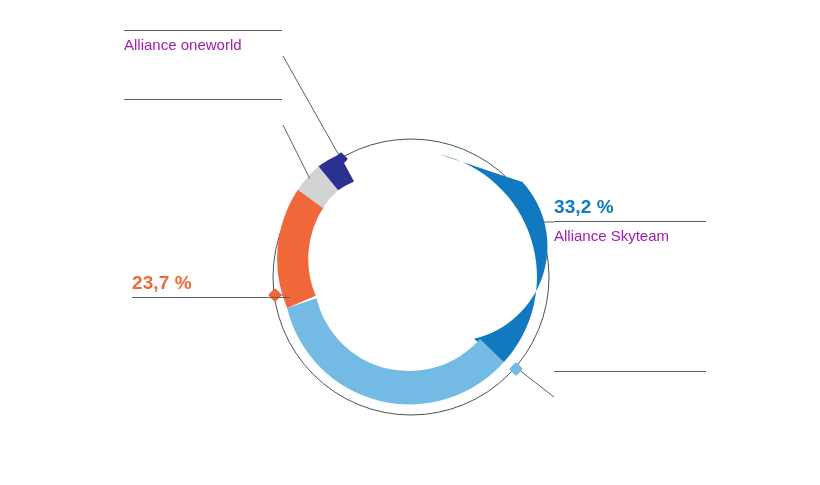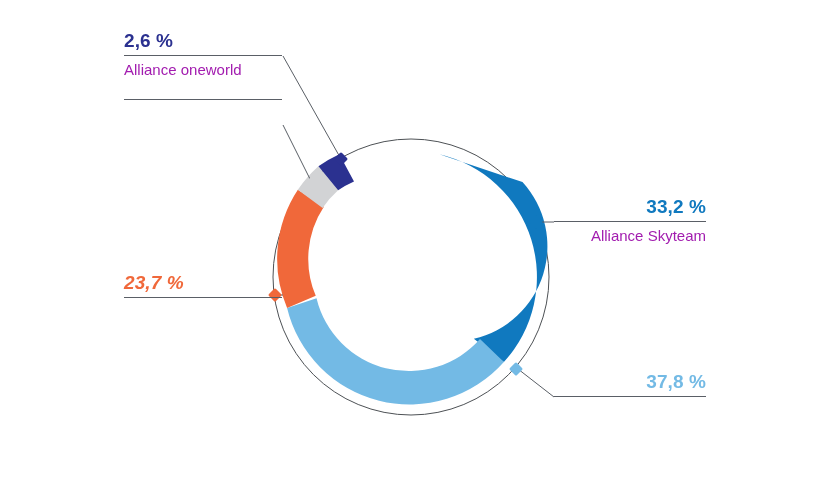--- a/index.html
+++ b/index.html
@@ -46,26 +46,26 @@
     font-size: 15px;
     line-height: 19px;
     color: #a21caf;
     padding-top: 4px;
     white-space: pre-line;
   }
 
   .callout.align-left  .pct,
   .callout.align-left  .name { text-align: left; }
   .callout.align-right .pct,
-  .callout.align-right .name { text-align: right; }
+  .callout.align-right .name { }
 
   
   #callout-oneworld      { left: 124px; top: 30px;  width: 158px; }
   #callout-star          { left: 124px; top: 99px;  width: 158px; }
-  #callout-autres        { left: 124px; top: 272px; width: 158px; font-style: italic; }
+  #callout-autres        { left: 132px; top: 272px; width: 158px; }
   #callout-skyteam       { left: 554px; top: 196px; width: 152px; }
   #callout-lowcost       { left: 554px; top: 371px; width: 152px; }
 
   
   .c-navy      { color: #2b3190; }
   .c-grey      { color: #b7b9bb; }
   .c-orange    { color: #f0683a; }
   .c-blue      { color: #1079bf; }
   .c-lightblue { color: #73baе5; }
   .c-lightblue { color: #73bae5; }
@@ -126,38 +126,36 @@
     <rect x="307" y="178" width="10" height="10" rx="1.5" transform="rotate(45 312 183)" fill="#d2d3d5"></rect>
 
     <rect x="270" y="290" width="10" height="10" rx="1.5" transform="rotate(45 275 295)" fill="#f0683a"></rect>
 
     <rect x="531" y="217" width="10" height="10" rx="1.5" transform="rotate(45 536 222)" fill="#1079bf"></rect>
 
     <rect x="511" y="364" width="10" height="10" rx="1.5" transform="rotate(45 516 369)" fill="#73bae5"></rect>
   </svg>
 
   <div class="callout align-left" id="callout-oneworld">
-    <div class="pct c-navy" style="color: rgb(43, 49, 144);">2,6 %</div>
     <div class="rule"></div>
     <div class="name">Alliance oneworld</div>
   </div>
 
   <div class="callout align-left" id="callout-star">
     <div class="rule"></div>
   </div>
 
   <div class="callout align-left" id="callout-autres">
     <div class="pct c-orange">23,7 %</div>
     <div class="rule"></div>
   </div>
 
   <div class="callout align-right" id="callout-skyteam">
     <div class="pct c-blue" style="color: rgb(16, 121, 191);">33,2 %</div>
     <div class="rule"></div>
     <div class="name">Alliance Skyteam</div>
   </div>
 
   <div class="callout align-right" id="callout-lowcost">
-    <div class="pct c-lightblue" style="color: rgb(115, 186, 229);">37,8 %</div>
     <div class="rule"></div>
   </div>
 
 </div>
 
 </body></html>

